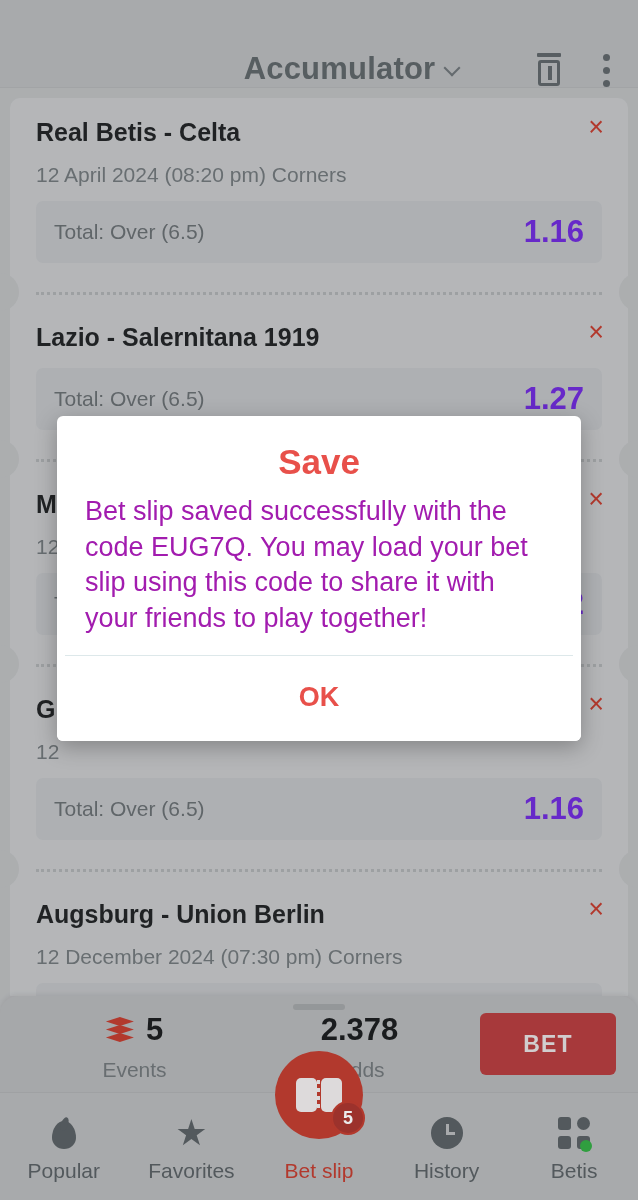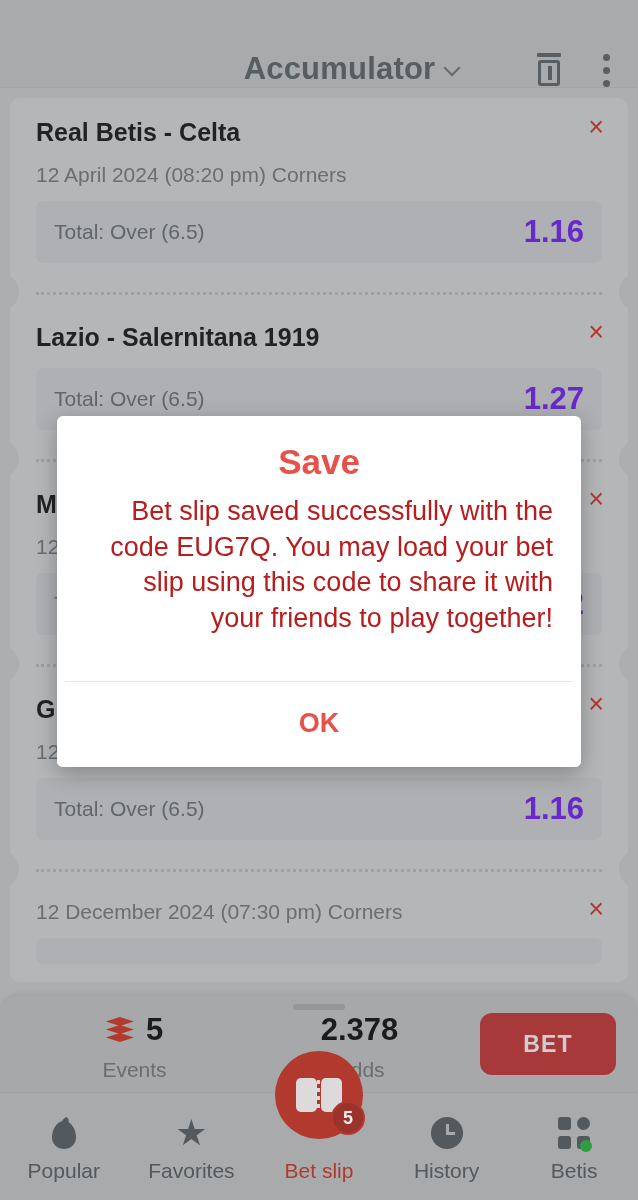--- a/index.html
+++ b/index.html
@@ -105,21 +105,21 @@
     clip-path:polygon(50% 0, 100% 50%, 50% 100%, 0 50%);
   }
   .stack-icon span:nth-child(1){ top:0; }
   .stack-icon span:nth-child(2){ top:8px; }
   .stack-icon span:nth-child(3){ top:16px; }
   .sum-value { font-size:31px; font-weight:bold; color:#17191a; }
   .sum-label { font-size:21px; color:#6e7477; margin-top:10px; }
   .bet-btn {
     flex:0 0 auto; width:136px; height:62px; margin-left:8px;
     background:#b4393a; color:#e2dede;
-    border:none; border-radius:12px;
+    border:none; border-radius:6px;
     font-size:23px; font-weight:bold; letter-spacing:1.2px;
     font-family:"Liberation Sans", sans-serif;
   }
 
   
   .bottomnav {
     flex:0 0 108px; height:108px;
     background:#b5b7b8;
     border-top:1px solid #abadae;
     display:flex; align-items:flex-start; padding-top:22px;
@@ -186,22 +186,22 @@
     position:absolute; left:57px; top:416px; width:524px;
     background:#fff; border-radius:6px;
     box-shadow:0 6px 22px rgba(0,0,0,.28);
     overflow:hidden;
   }
   .dlg-title {
     text-align:center; font-size:35px; font-weight:bold;
     color:#e8504a; padding:26px 20px 12px 20px;
   }
   .dlg-msg {
-    text-align:right; font-size:27px; line-height:1.32;
-    color:#b91c1c; padding:0 28px 44px 28px;
+    text-align:left; font-size:27px; line-height:1.32;
+    color:#a21caf; padding:0 28px 18px 28px;
   }
   .dlg-div { height:1px; background:#dde8ea; margin:0 8px; }
   .dlg-ok {
     text-align:center; font-size:27px; font-weight:bold;
     color:#e8504a; padding:26px 0 28px 0;
     background:#fff; width:100%; border:none;
     font-family:"Liberation Sans", sans-serif;
   }
 </style>
 </head>
@@ -292,20 +292,21 @@
           </div>
         </div>
         <div class="perf">
           <span class="notch l"></span>
             <span class="line"></span>
             <span class="notch r"></span>
         </div>
 
         <div class="bet-item">
           <div class="bet-close">×</div>
+          <div class="bet-title">Augsburg - Union Berlin</div>
           <div class="bet-meta">12 December 2024 (07:30 pm) Corners</div>
           <div class="bet-row">
             
             
           </div>
         </div>
 
       </div>
     </div>
 

